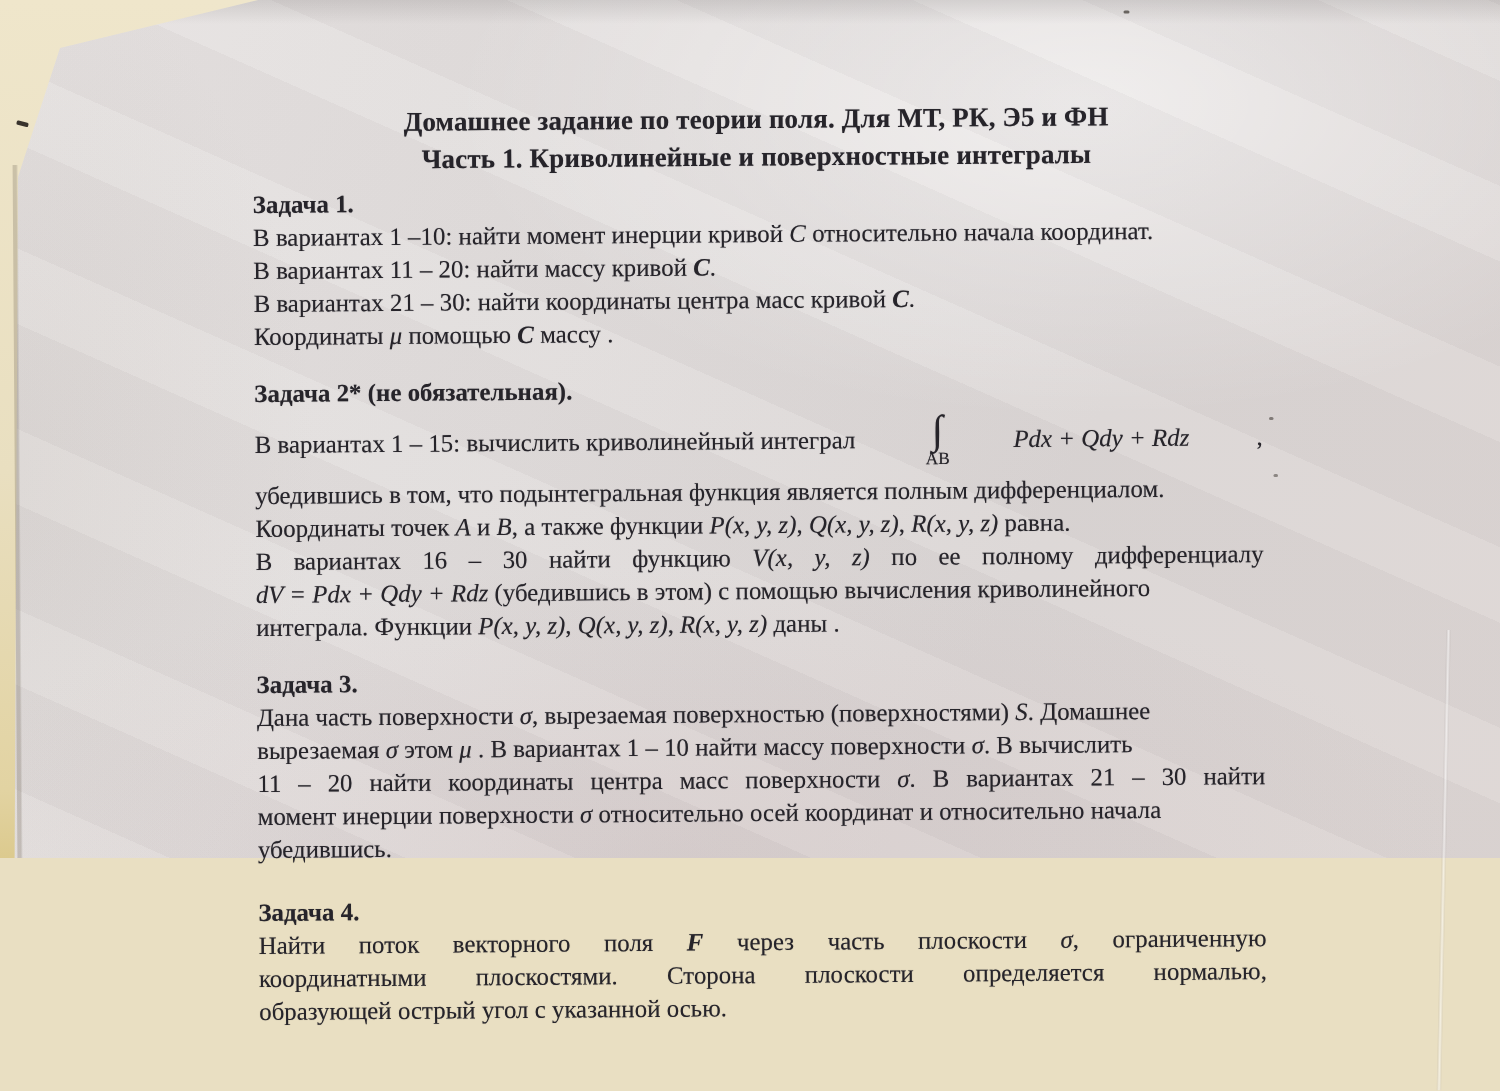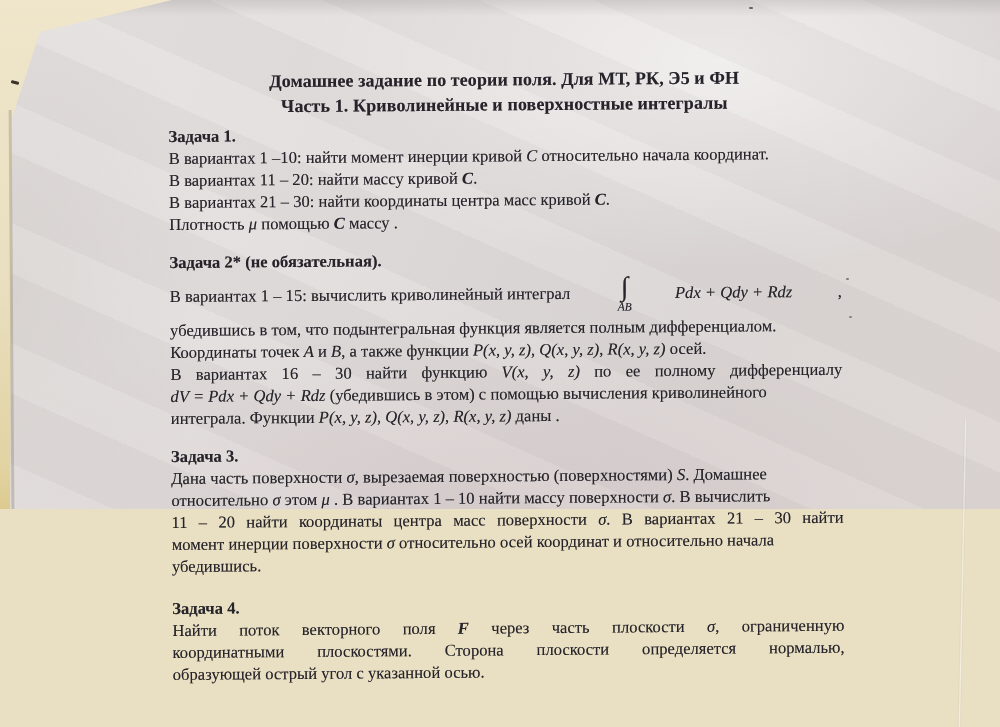--- a/index.html
+++ b/index.html
@@ -1,21 +1,21 @@
 <!DOCTYPE html>
 <html lang="ru" style="--wall: #e9dfc2; --ink: #26242a;"><head>
 <meta charset="utf-8">
 <style>
   html,body{margin:0;padding:0;}
   body{
     width:1000px;height:727px;overflow:hidden;
     font-family:"Liberation Serif","DejaVu Serif",serif;
     background:var(--wall,#e9dfc2);
   }
-  .photo{position:relative;width:1000px;height:509px;}
+  .photo{position:relative;width:1000px;height:572px;}
 
   
   .wall{
     position:absolute;inset:0;
     background:linear-gradient(180deg,#efe6cb 0%,#e9dfc0 55%,#e2d3a2 92%,#dcca8e 100%);
   }
 
   
   .paper{
     position:absolute;inset:0;
@@ -70,21 +70,21 @@
   .s-i{font-style:italic;}
   .s-bi{font-weight:bold;font-style:italic;}
   .gap-sm{height:6px;}
   .gap{height:16px;}
   .gap-lg{height:20px;}
   .integral{
     display:inline-flex;flex-direction:column;align-items:center;
     vertical-align:-16px;line-height:1;margin:0 2px;
   }
   .int-glyph{font-size:27px;font-style:italic;}
-  .int-sub{font-size:11.5px;font-style:italic;margin-top:1px;}
+  .int-sub{font-size:11.5px;margin-top:1px;}
 </style>
 </head>
 <body>
 
 <div class="photo">
   <div class="wall"></div>
   <div class="paper"></div>
   <div class="paper-edge"></div>
   <div class="crease"></div>
   <div class="speck s1"></div>
@@ -95,44 +95,44 @@
   <div class="content">
     <div class="title">Домашнее задание по теории поля. Для МТ, РК, Э5 и ФН</div>
     <div class="title">Часть 1. Криволинейные и поверхностные интегралы</div>
     <div class="gap-sm"></div>
 
     <section>
       <div class="heading">Задача 1.</div>
       <div class="line"><span>В вариантах 1 –10: найти момент инерции кривой </span><span class="s-i">C</span><span> относительно начала координат.</span></div>
       <div class="line"><span>В вариантах 11 – 20: найти массу кривой </span><span class="s-bi">C</span><span>.</span></div>
       <div class="line"><span>В вариантах 21 – 30: найти координаты центра масс кривой </span><span class="s-bi">C</span><span>.</span></div>
-      <div class="line"><span>Плотность </span><span class="s-i">μ</span><span> помощью </span><span class="s-bi">C</span><span> массу .</span></div>
+      <div class="line"><span>Координаты </span><span class="s-i">μ</span><span> помощью </span><span class="s-bi">C</span><span> массу .</span></div>
     </section>
     <div class="gap"></div>
 
     <section>
       <div class="heading">Задача 2* (не обязательная).</div>
       <div class="line just tall">
           <span>В вариантах 1 – 15: вычислить криволинейный интеграл </span>
           <span class="integral"><span class="int-glyph">∫</span><span class="int-sub">AB</span></span>
           <span class="s-i">Pdx + Qdy + Rdz</span>
           <span> ,</span>
         </div>
       <div class="line"><span>убедившись в том, что подынтегральная функция является полным дифференциалом.</span></div>
-      <div class="line"><span>Координаты точек </span><span class="s-i">A</span><span> и </span><span class="s-i">B</span><span>, а также функции </span><span class="s-i">P(x, y, z)</span><span>, </span><span class="s-i">Q(x, y, z)</span><span>, </span><span class="s-i">R(x, y, z)</span><span> осей.</span></div>
+      <div class="line"><span>Координаты точек </span><span class="s-i">A</span><span> и </span><span class="s-i">B</span><span>, а также функции </span><span class="s-i">P(x, y, z)</span><span>, </span><span class="s-i">Q(x, y, z)</span><span>, </span><span class="s-i">R(x, y, z)</span><span> равна.</span></div>
       <div class="line just"><span>В вариантах 16 – 30 найти функцию </span><span class="s-i">V(x, y, z)</span><span> по ее полному дифференциалу</span></div>
       <div class="line"><span class="s-i">dV = Pdx + Qdy + Rdz</span><span> (убедившись в этом) с помощью вычисления криволинейного</span></div>
       <div class="line"><span>интеграла. Функции </span><span class="s-i">P(x, y, z)</span><span>, </span><span class="s-i">Q(x, y, z)</span><span>, </span><span class="s-i">R(x, y, z)</span><span> даны .</span></div>
     </section>
     <div class="gap"></div>
 
     <section>
       <div class="heading">Задача 3.</div>
       <div class="line"><span>Дана часть поверхности </span><span class="s-i">σ</span><span>, вырезаемая поверхностью (поверхностями) </span><span class="s-i">S</span><span>. Домашнее</span></div>
-      <div class="line"><span>относительно </span><span class="s-i">σ</span><span> этом </span><span class="s-i">μ</span><span> . В вариантах 1 – 10 найти массу поверхности </span><span class="s-i">σ</span><span>. В вычислить</span></div>
+      <div class="line"><span>вырезаемая </span><span class="s-i">σ</span><span> этом </span><span class="s-i">μ</span><span> . В вариантах 1 – 10 найти массу поверхности </span><span class="s-i">σ</span><span>. В вычислить</span></div>
       <div class="line just"><span>11 – 20 найти координаты центра масс поверхности </span><span class="s-i">σ</span><span>. В вариантах 21 – 30 найти</span></div>
       <div class="line"><span>момент инерции поверхности </span><span class="s-i">σ</span><span> относительно осей координат и относительно начала</span></div>
       <div class="line"><span>убедившись.</span></div>
     </section>
     <div class="gap-lg"></div>
 
     <section>
       <div class="heading">Задача 4.</div>
       <div class="line just"><span>Найти поток векторного поля </span><span class="s-bi">F</span><span> через часть плоскости </span><span class="s-i">σ</span><span>, ограниченную</span></div>
       <div class="line just"><span>координатными плоскостями. Сторона плоскости определяется нормалью,</span></div>

